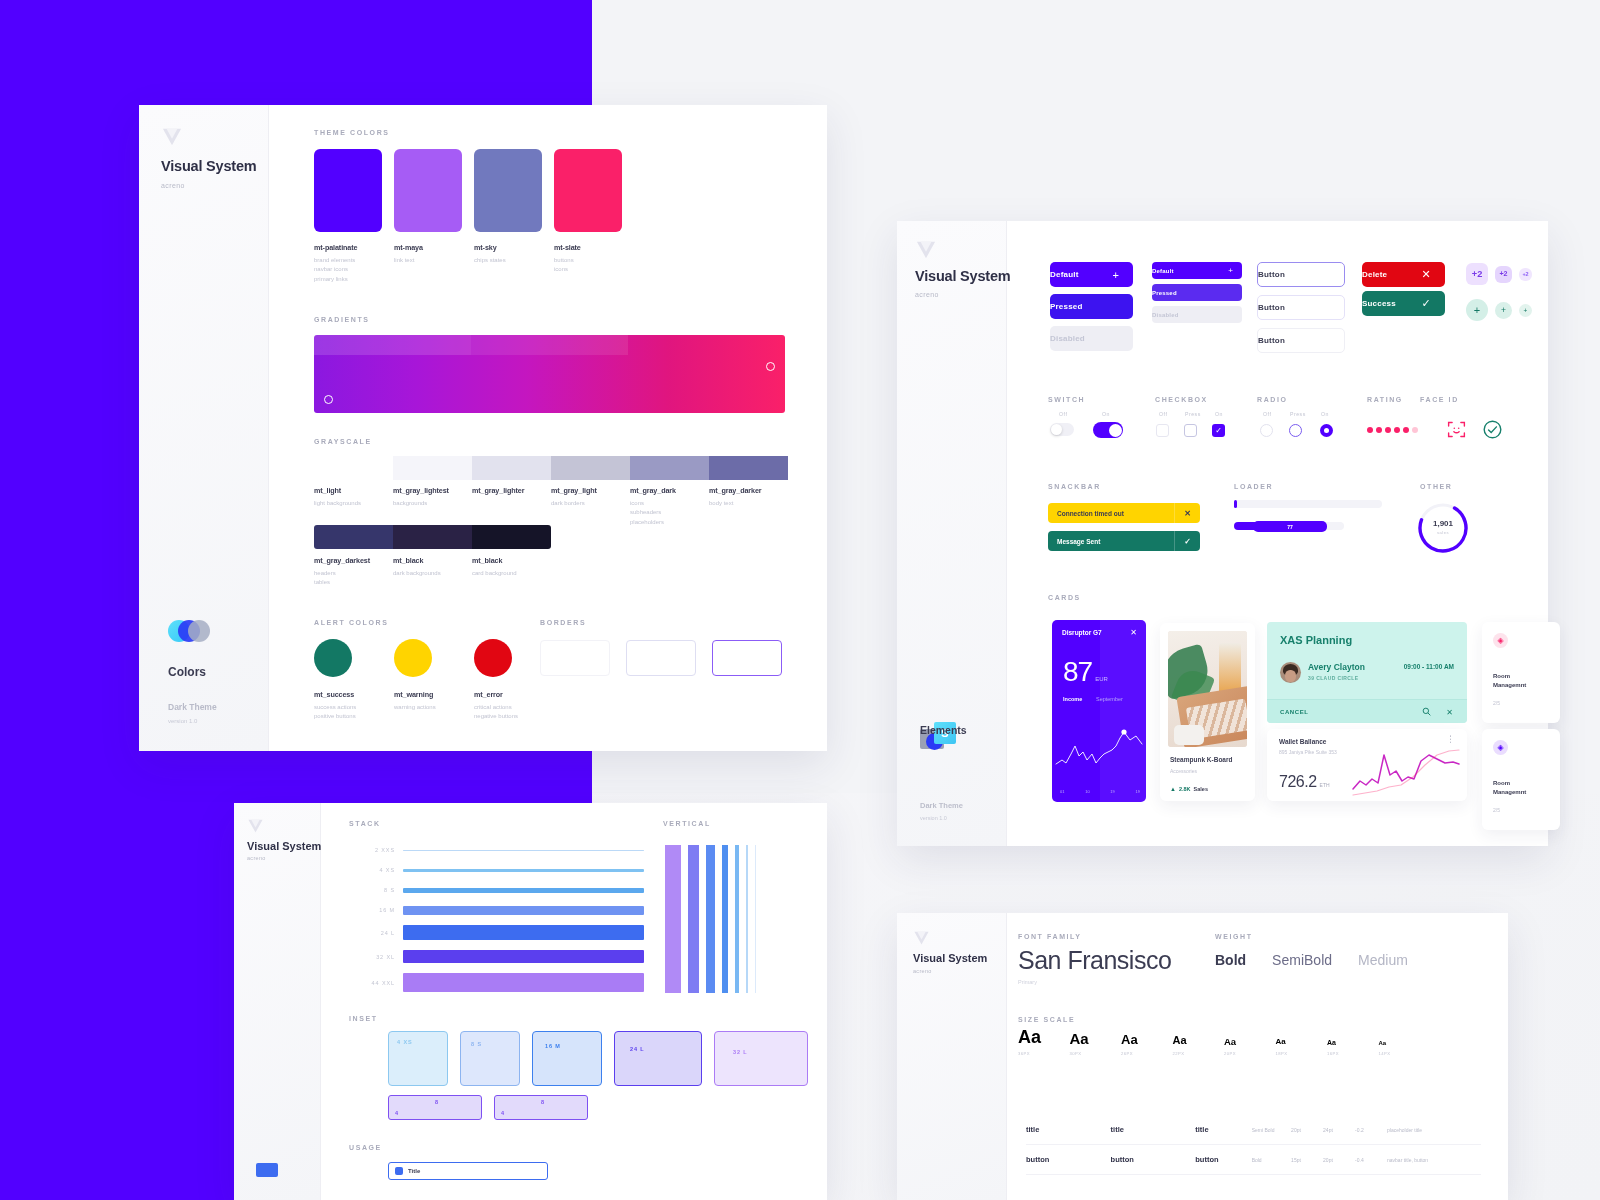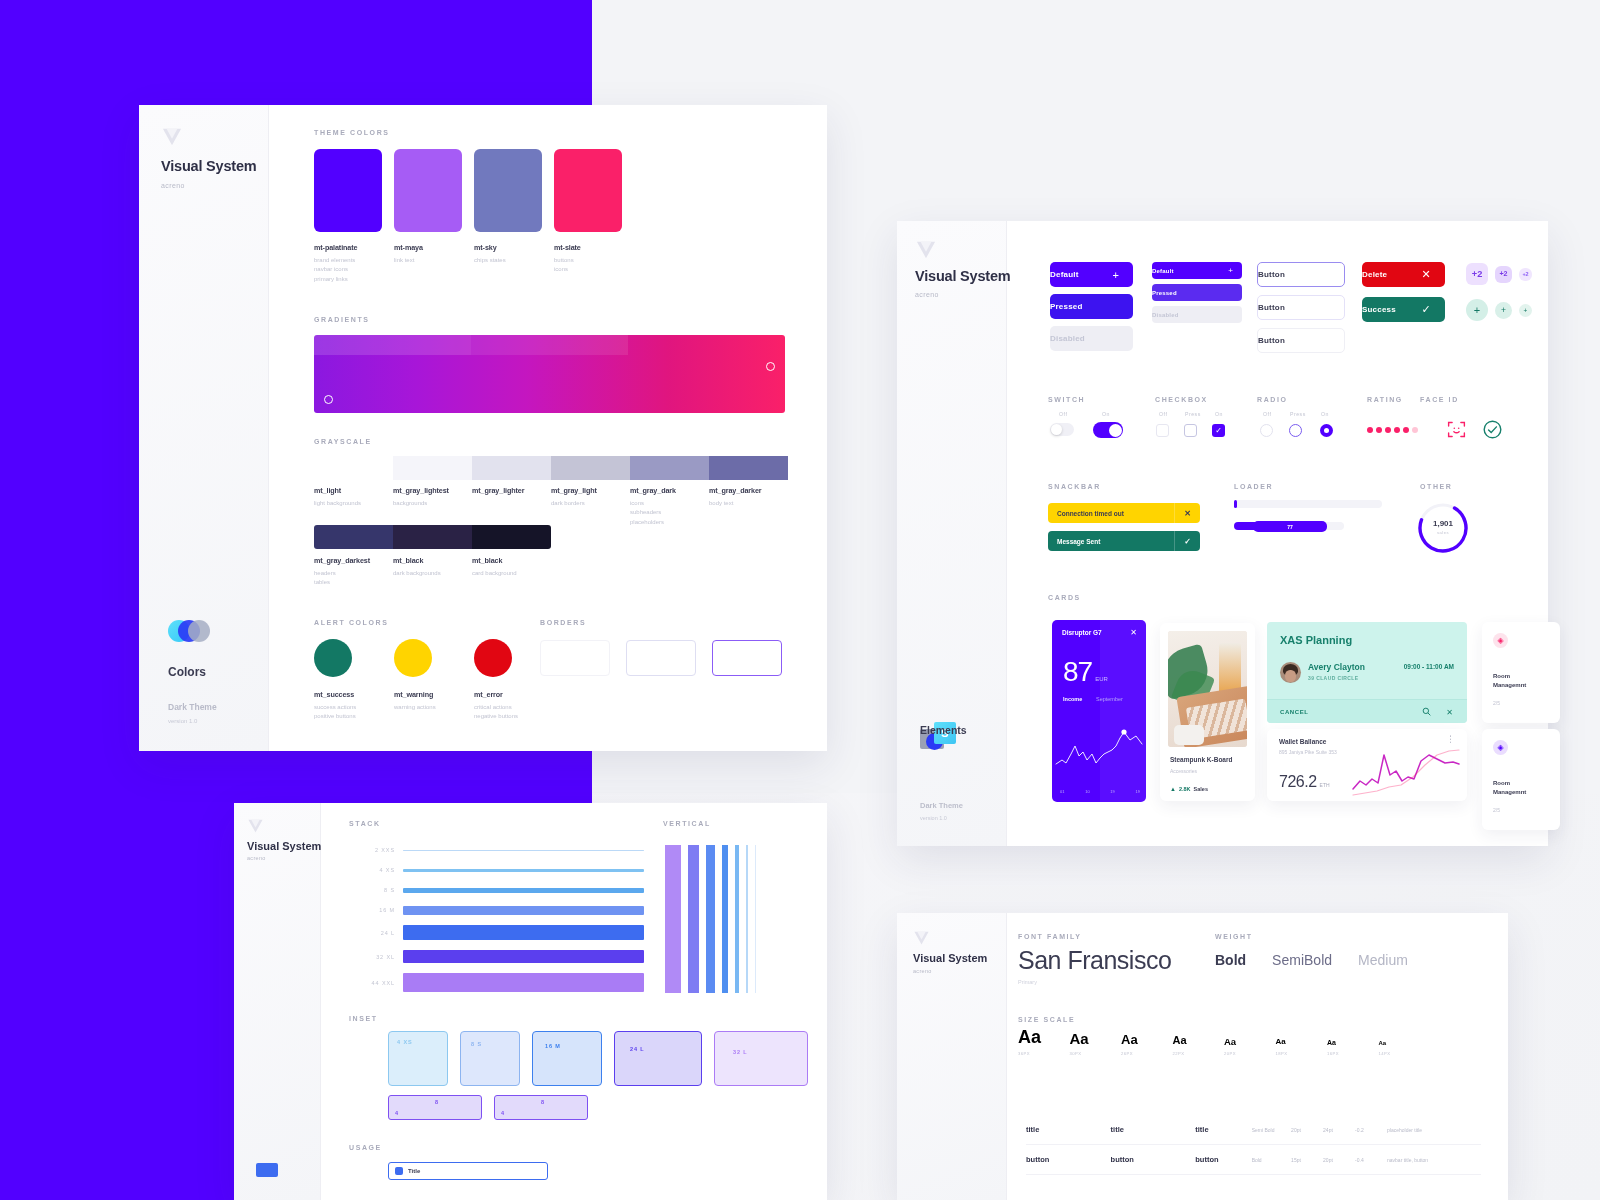--- a/index.html
+++ b/index.html
@@ -366,21 +366,21 @@
       <div class="btn btn-out" style="border: 1.2px solid rgb(154, 140, 240); background: rgb(255, 255, 255); color: rgb(59, 60, 82);">
         <span>Button</span>
       </div>
       <div class="btn btn-out" style="border: 1.2px solid rgb(228, 225, 248); background: rgb(255, 255, 255); color: rgb(59, 60, 82);">
         <span>Button</span>
       </div>
       <div class="btn btn-out" style="border: 1.2px solid rgb(239, 239, 245); background: rgb(255, 255, 255); color: rgb(59, 60, 82);">
         <span>Button</span>
       </div>
     </div>
-  <div id="btn-col4" style="position:absolute;left:1362px;top:262px;display:flex;flex-direction:column;gap:10px">
+  <div id="btn-col4" style="position:absolute;left:1362px;top:262px;display:flex;flex-direction:column;gap:4px">
       <div class="btn btn-lg" style="background: rgb(225, 6, 18); color: rgb(255, 255, 255);">
         <span>Delete</span>
         <span class="plus">✕</span>
       </div>
       <div class="btn btn-lg" style="background: rgb(19, 120, 100); color: rgb(255, 255, 255);">
         <span>Success</span>
         <span class="plus">✓</span>
       </div>
     </div>
   <div id="chips-row" style="position:absolute;left:1466px;top:263px;display:flex;align-items:center;gap:7px">

